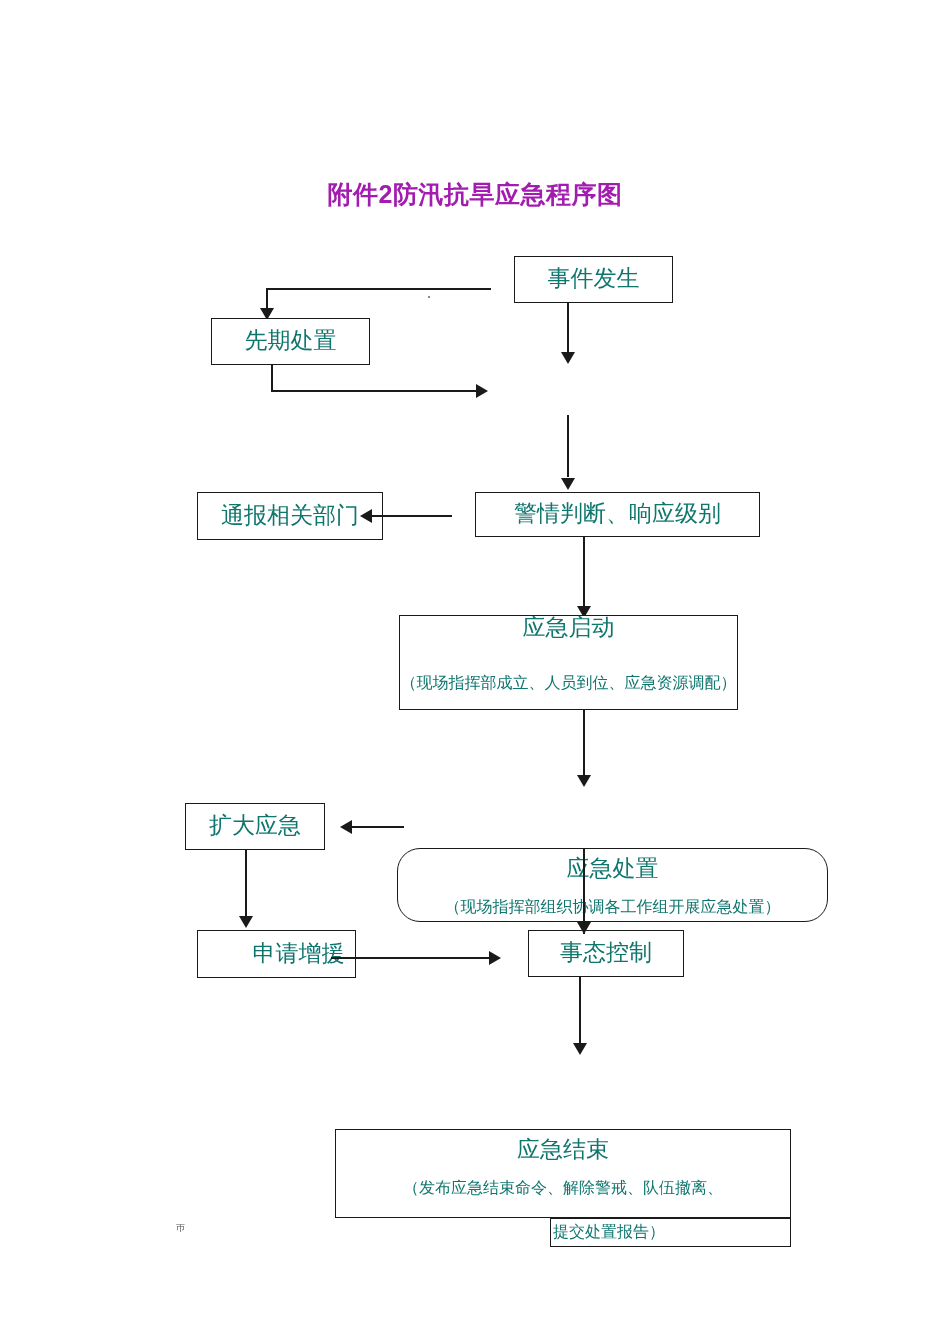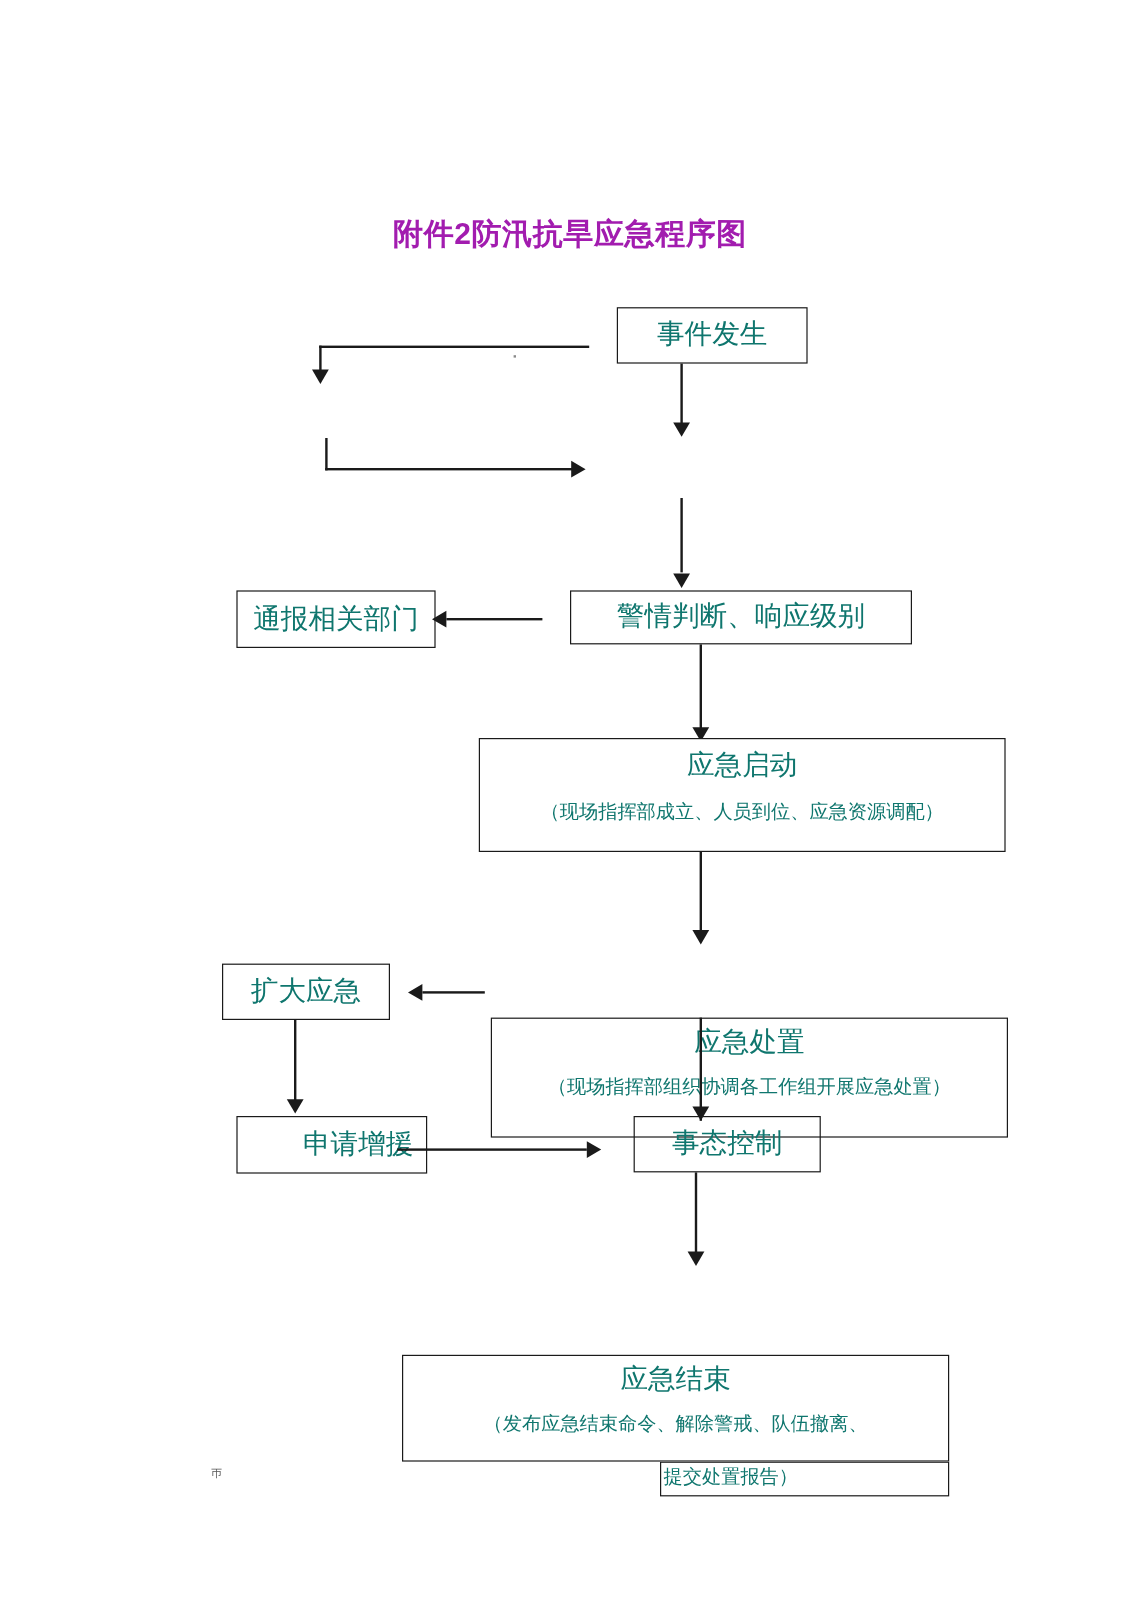--- a/index.html
+++ b/index.html
@@ -110,62 +110,65 @@
 
   <div class="hline" style="left:266px; top:288px; width:225px;"></div>
   <div class="vline" style="left:266px; top:288px; height:24px;"></div>
   <div class="arrow arrow-down" style="left:260px; top:308px;"></div>
 
   <div class="dot-artifact" style="left:428px; top:296px;"></div>
 
   <div class="vline" style="left:567px; top:303px; height:52px;"></div>
   <div class="arrow arrow-down" style="left:561px; top:352px;"></div>
 
+  <div class="box" style="left:186px; top:318px; width:159px; height:47px; justify-content:center;">
+    <div class="main">先期处置</div>
+  </div>
 
   <div class="vline" style="left:271px; top:365px; height:27px;"></div>
   <div class="hline" style="left:271px; top:390px; width:207px;"></div>
   <div class="arrow arrow-right" style="left:476px; top:384px;"></div>
 
 
   <div class="vline" style="left:567px; top:415px; height:62px;"></div>
   <div class="arrow arrow-down" style="left:561px; top:478px;"></div>
 
-  <div class="box" style="left:172px; top:492px; width:166px; height:48px; justify-content:center;">
+  <div class="box" style="left:172px; top:492px; width:186px; height:48px; justify-content:center;">
     <div class="main">通报相关部门</div>
   </div>
 
   <div class="box" style="left:450px; top:492px; width:285px; height:45px; justify-content:center;">
     <div class="main">警情判断、响应级别</div>
   </div>
 
   <div class="hline" style="left:372px; top:515px; width:80px;"></div>
   <div class="arrow arrow-left" style="left:360px; top:509px;"></div>
 
   <div class="vline" style="left:583px; top:537px; height:73px;"></div>
   <div class="arrow arrow-down" style="left:577px; top:606px;"></div>
 
-  <div class="box" style="left:374px; top:615px; width:439px; height:95px; padding-top:10px;">
+  <div class="box" style="left:374px; top:615px; width:339px; height:95px; gap:15px;">
     <div class="main" style="margin-bottom:20px;">应急启动</div>
     <div class="sub">（现场指挥部成立、人员到位、应急资源调配）</div>
   </div>
 
   <div class="vline" style="left:583px; top:710px; height:68px;"></div>
   <div class="arrow arrow-down" style="left:577px; top:775px;"></div>
 
   <div class="box" style="left:160px; top:803px; width:140px; height:47px; justify-content:center;">
     <div class="main">扩大应急</div>
   </div>
 
   <div class="hline" style="left:352px; top:826px; width:52px;"></div>
   <div class="arrow arrow-left" style="left:340px; top:820px;"></div>
 
   <div class="vline" style="left:245px; top:850px; height:68px;"></div>
   <div class="arrow arrow-down" style="left:239px; top:916px;"></div>
 
-  <div class="box" style="left:384px; top:848px; width:431px; height:100px; padding-top:8px;">
+  <div class="box" style="left:372px; top:848px; width:431px; height:74px; padding-top:8px;border-radius:23px;">
     <div class="main" style="margin-bottom:18px;">应急处置</div>
     <div class="sub">（现场指挥部组织协调各工作组开展应急处置）</div>
   </div>
 
   <div class="vline" style="left:583px; top:848px; height:86px;"></div>
   <div class="arrow arrow-down" style="left:577px; top:922px;"></div>
 
   <div class="box" style="left:172px; top:930px; width:159px; height:48px; justify-content:center;padding-left:44px;">
     <div class="main">申请增援</div>
   </div>

